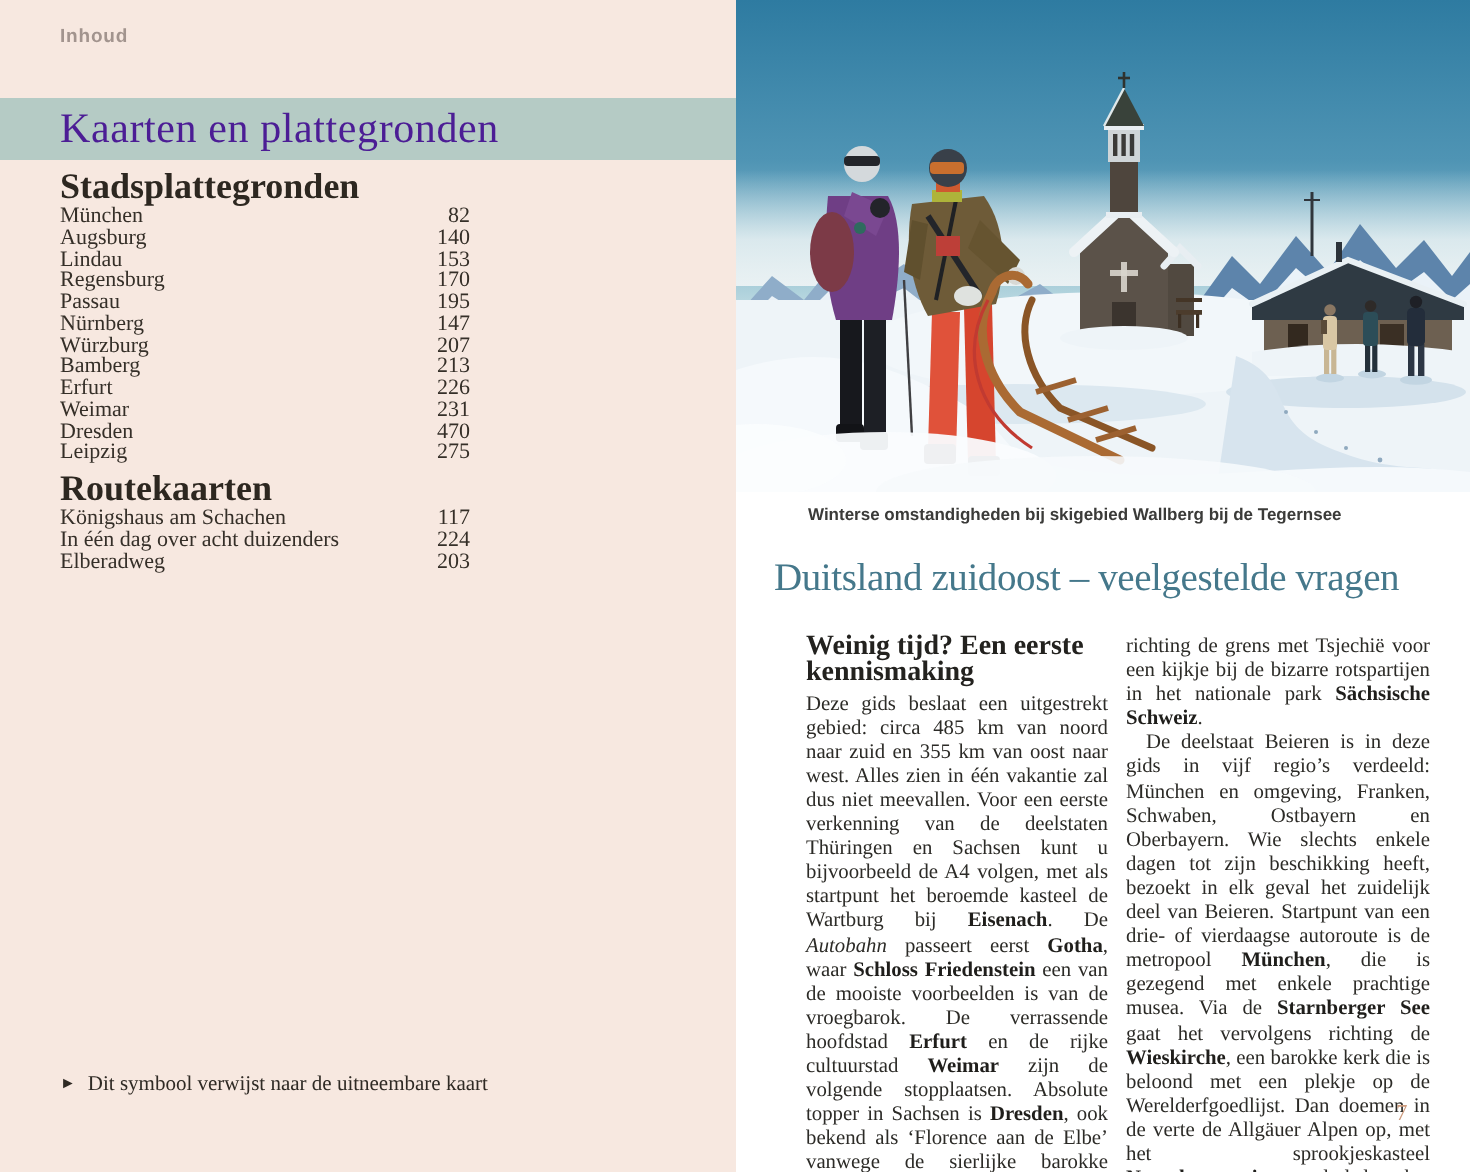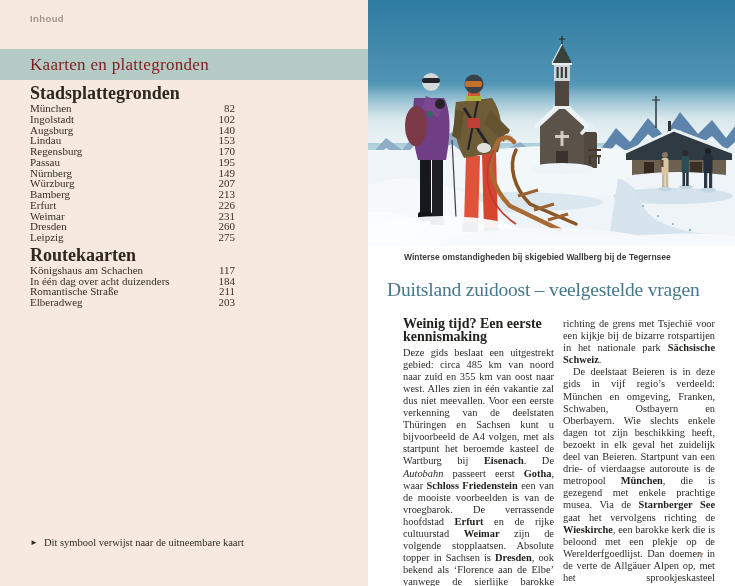--- a/index.html
+++ b/index.html
@@ -6,22 +6,22 @@
   body{
     width:735px;height:586px;position:relative;overflow:hidden;
     background:#ffffff;font-family:"Liberation Serif",serif;
     -webkit-font-smoothing:antialiased;
   }
   
   .left-page{position:absolute;left:0;top:0;width:368px;height:586px;background:#f7e8e0;}
   .kicker{position:absolute;left:30px;top:13px;font-family:"Liberation Sans",sans-serif;
     font-weight:bold;font-size:9.5px;letter-spacing:.4px;color:#a2948e;}
   .band{position:absolute;left:0;top:49px;width:368px;height:31px;background:#b5cbc5;}
-  .band-title{position:absolute;left:30px;top:0;line-height:31px;font-size:17px;
-    color:#7f1d1d;letter-spacing:.3px;}
+  .band-title{position:absolute;left:30px;top:0;line-height:31px;font-size:21px;
+    color:#4c1d95;letter-spacing:.3px;}
   .toc{position:absolute;left:30px;top:87px;width:205px;}
   .toc-title{font-size:18px;font-weight:bold;color:#2d2720;margin:0 0 3px 0;line-height:13px;}
   .toc-section{margin-bottom:5px;}
   .toc-section + .toc-section{margin-top:6px;}
   .toc-row{display:flex;justify-content:space-between;font-size:11px;height:10.75px;
     line-height:10.75px;color:#352f28;}
   .toc-page{color:#352f28;font-family:Liberation Serif, serif;}
   .footnote{position:absolute;left:30px;top:537px;font-size:10.5px;color:#2f2a24;}
   .footnote .arrow{font-size:8px;position:relative;top:-1px;margin-right:6px;color:#2f2a24;}
   
@@ -50,81 +50,73 @@
     <div class="band-title">Kaarten en plattegronden</div>
   </div>
   <div class="toc">
       <div class="toc-section">
         <div class="toc-title">Stadsplattegronden</div>
         <div class="toc-row">
           <span class="toc-label">München</span>
           <span class="toc-page">82</span>
         </div>
         <div class="toc-row">
-          <span class="toc-label">Ingolstadt</span>
-          <span class="toc-page">102</span>
-        </div>
-        <div class="toc-row">
           <span class="toc-label">Augsburg</span>
           <span class="toc-page">140</span>
         </div>
         <div class="toc-row">
           <span class="toc-label">Lindau</span>
           <span class="toc-page">153</span>
         </div>
         <div class="toc-row">
           <span class="toc-label">Regensburg</span>
           <span class="toc-page">170</span>
         </div>
         <div class="toc-row">
           <span class="toc-label">Passau</span>
           <span class="toc-page">195</span>
         </div>
         <div class="toc-row">
           <span class="toc-label">Nürnberg</span>
-          <span class="toc-page">149</span>
+          <span class="toc-page">147</span>
         </div>
         <div class="toc-row">
           <span class="toc-label">Würzburg</span>
           <span class="toc-page">207</span>
         </div>
         <div class="toc-row">
           <span class="toc-label">Bamberg</span>
           <span class="toc-page">213</span>
         </div>
         <div class="toc-row">
           <span class="toc-label">Erfurt</span>
           <span class="toc-page">226</span>
         </div>
         <div class="toc-row">
           <span class="toc-label">Weimar</span>
           <span class="toc-page">231</span>
         </div>
         <div class="toc-row">
           <span class="toc-label">Dresden</span>
-          <span class="toc-page">260</span>
+          <span class="toc-page">470</span>
         </div>
         <div class="toc-row">
           <span class="toc-label">Leipzig</span>
           <span class="toc-page">275</span>
         </div>
       </div>
       <div class="toc-section">
         <div class="toc-title">Routekaarten</div>
         <div class="toc-row">
           <span class="toc-label">Königshaus am Schachen</span>
           <span class="toc-page">117</span>
         </div>
         <div class="toc-row">
           <span class="toc-label">In één dag over acht duizenders</span>
-          <span class="toc-page">184</span>
-        </div>
-        <div class="toc-row">
-          <span class="toc-label">Romantische Straße</span>
-          <span class="toc-page">211</span>
+          <span class="toc-page">224</span>
         </div>
         <div class="toc-row">
           <span class="toc-label">Elberadweg</span>
           <span class="toc-page">203</span>
         </div>
       </div>
     </div>
   <div class="footnote">
     <span class="arrow">►</span><span>Dit symbool verwijst naar de uitneembare kaart</span>
   </div>

